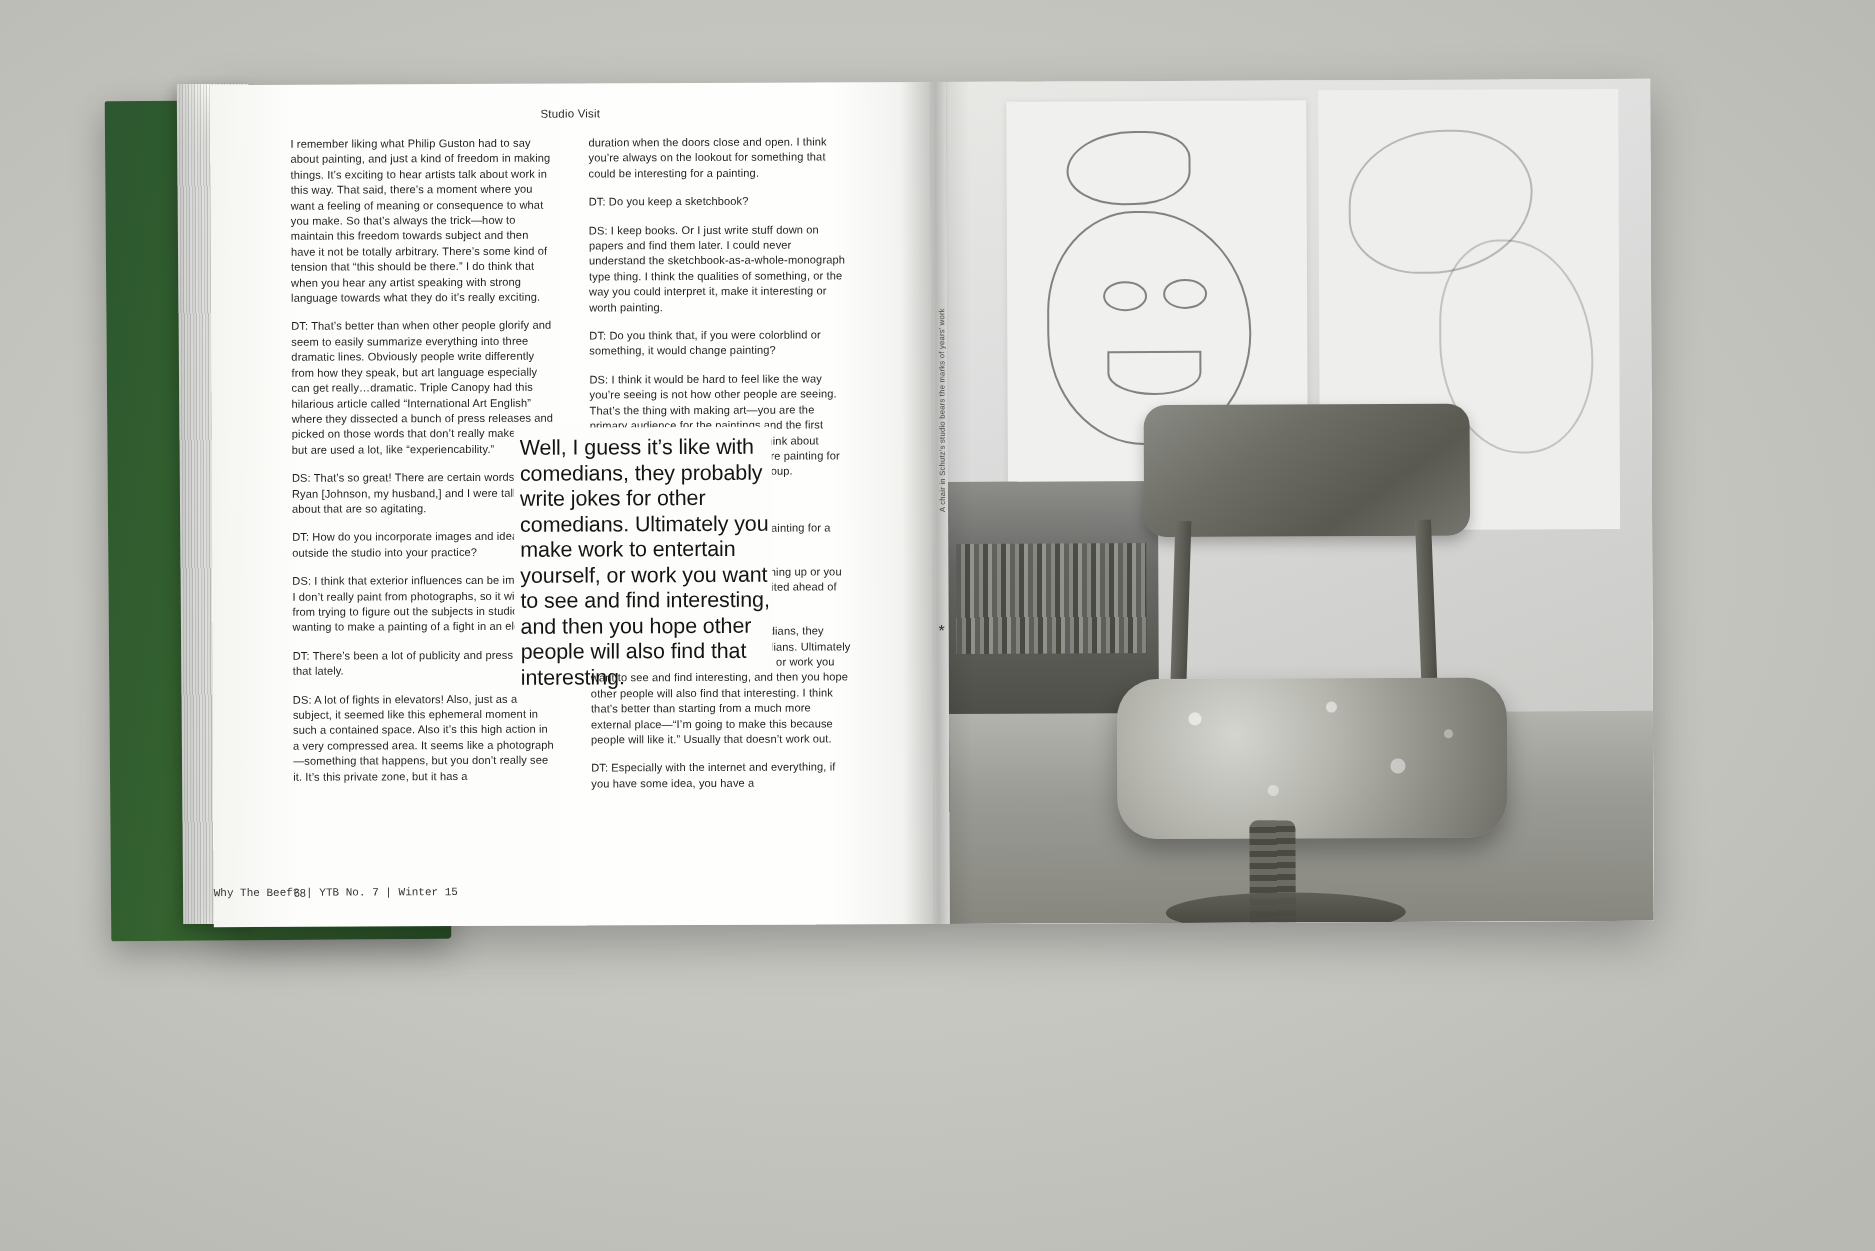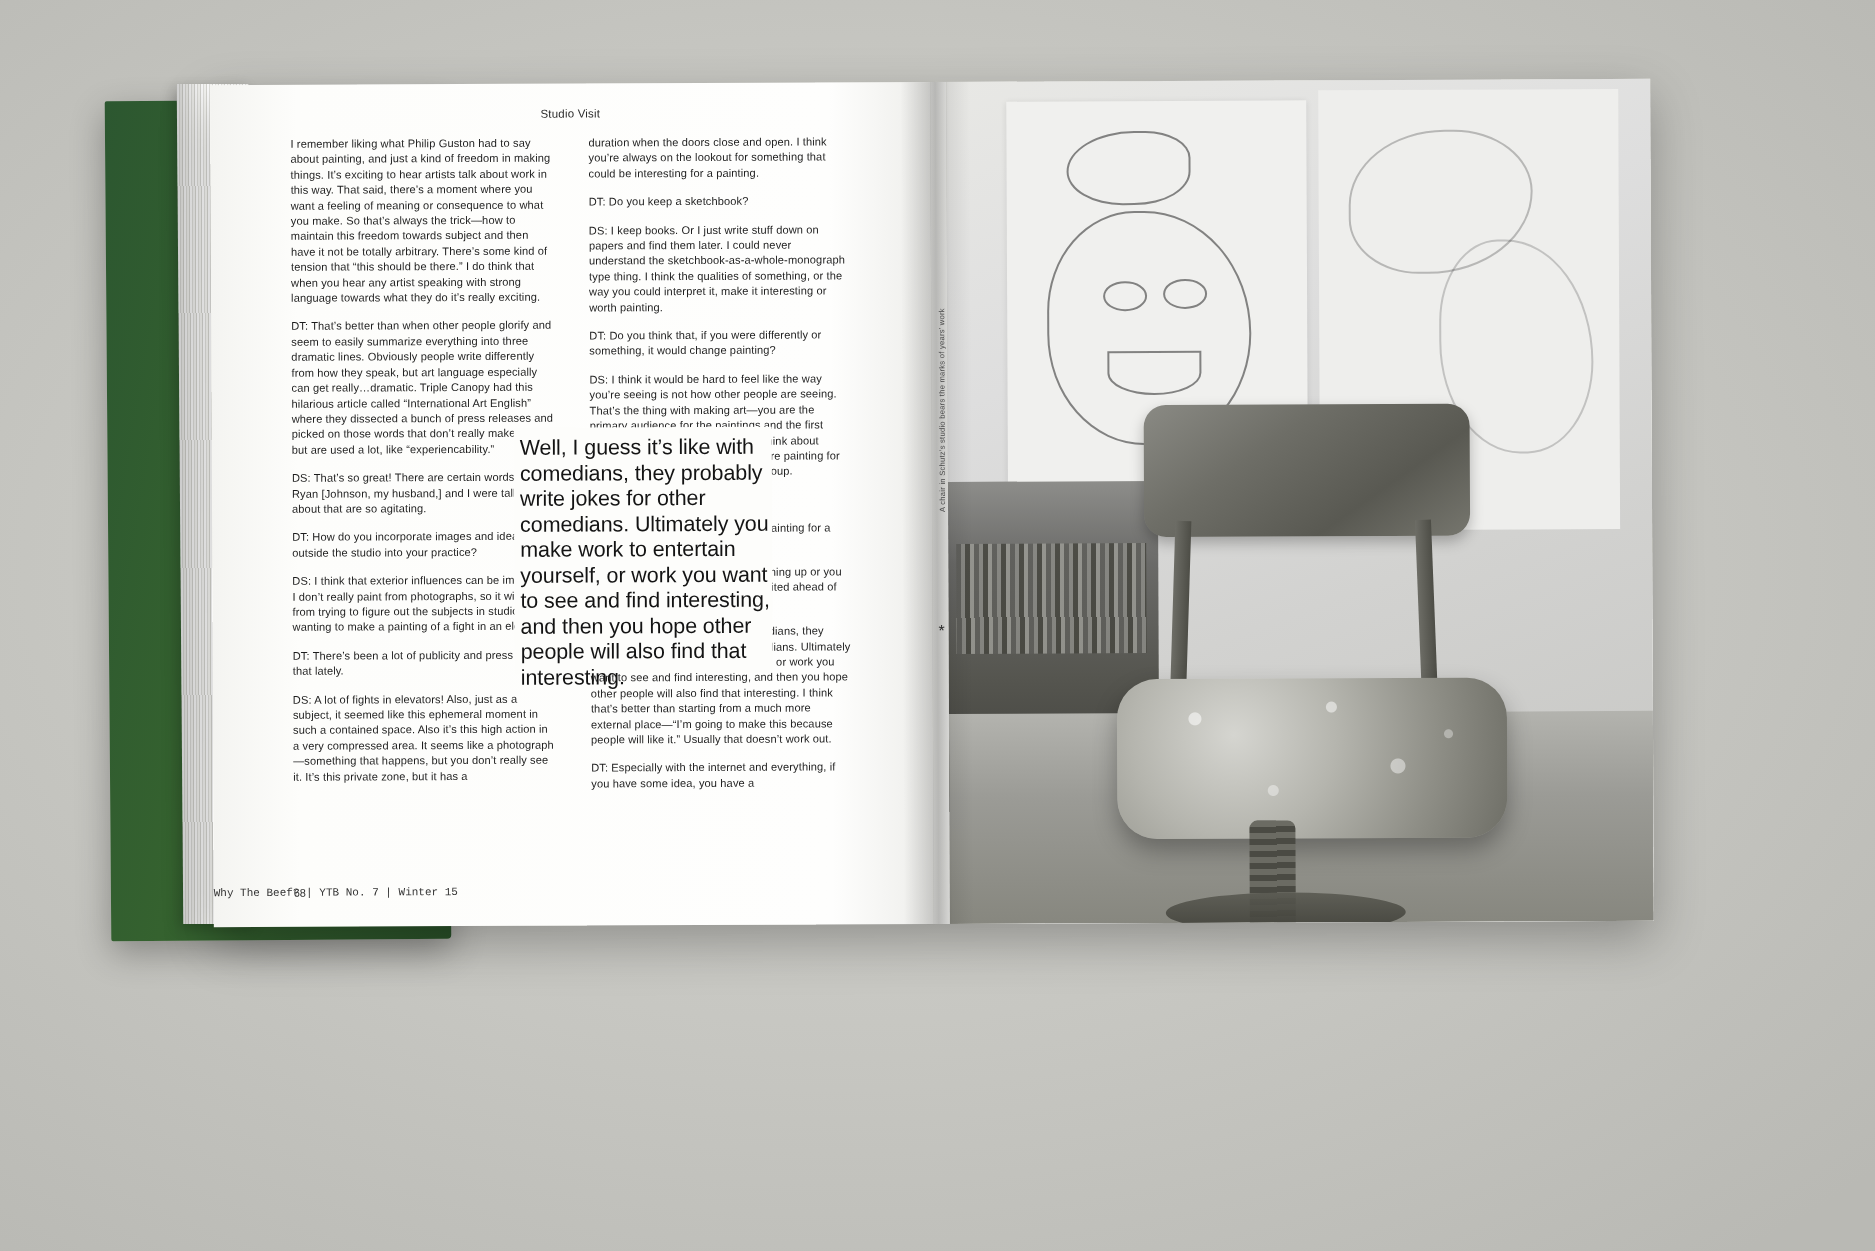--- a/index.html
+++ b/index.html
@@ -353,21 +353,21 @@
           <p class="para">DT: How do you incorporate images and ideas from outside the studio into your practice?</p>
           <p class="para">DS: I think that exterior influences can be important. I don’t really paint from photographs, so it will come from trying to figure out the subjects in studio. I was wanting to make a painting of a fight in an elevator.</p>
           <p class="para">DT: There’s been a lot of publicity and press about that lately.</p>
           <p class="para">DS: A lot of fights in elevators! Also, just as a subject, it seemed like this ephemeral moment in such a contained space. Also it’s this high action in a very compressed area. It seems like a photograph—something that happens, but you don’t really see it. It’s this private zone, but it has a</p>
         </div>
 
         <div class="col c2">
           <p class="para">duration when the doors close and open. I think you’re always on the lookout for something that could be interesting for a painting.</p>
           <p class="para">DT: Do you keep a sketchbook?</p>
           <p class="para">DS: I keep books. Or I just write stuff down on papers and find them later. I could never understand the sketchbook-as-a-whole-monograph type thing. I think the qualities of something, or the way you could interpret it, make it interesting or worth painting.</p>
-          <p class="para">DT: Do you think that, if you were differently or something, it would change painting?</p>
+          <p class="para">DT: Do you think that, if you were colorblind or something, it would change painting?</p>
           <p class="para">DS: I think it would be hard to feel like the way you’re seeing is not how other people are seeing. That’s the thing with making art—you are the primary audience for the paintings and the first person who sees it. I usually don’t think about audience like that, I never think you’re painting for some audience or some idea of a group.</p>
           <p class="para">DT: You just don’t think about it?</p>
           <p class="para">DS: Not at all! I guess you make a painting for a friend, or something known.</p>
           <p class="para">DT: But what if you have a show coming up or you know where something will be exhibited ahead of time?</p>
           <p class="para">DS: Well, I guess it’s like with comedians, they probably write jokes for other comedians. Ultimately you make work to entertain yourself, or work you want to see and find interesting, and then you hope other people will also find that interesting. I think that’s better than starting from a much more external place—“I’m going to make this because people will like it.” Usually that doesn’t work out.</p>
           <p class="para">DT: Especially with the internet and everything, if you have some idea, you have a</p>
         </div>
 
         <div id="pq-mask"></div>
         <div id="pull-quote">Well, I guess it’s like with comedians, they probably write jokes for other comedians. Ultimately you make work to entertain yourself, or work you want to see and find interesting, and then you hope other people will also find that interesting.</div>

